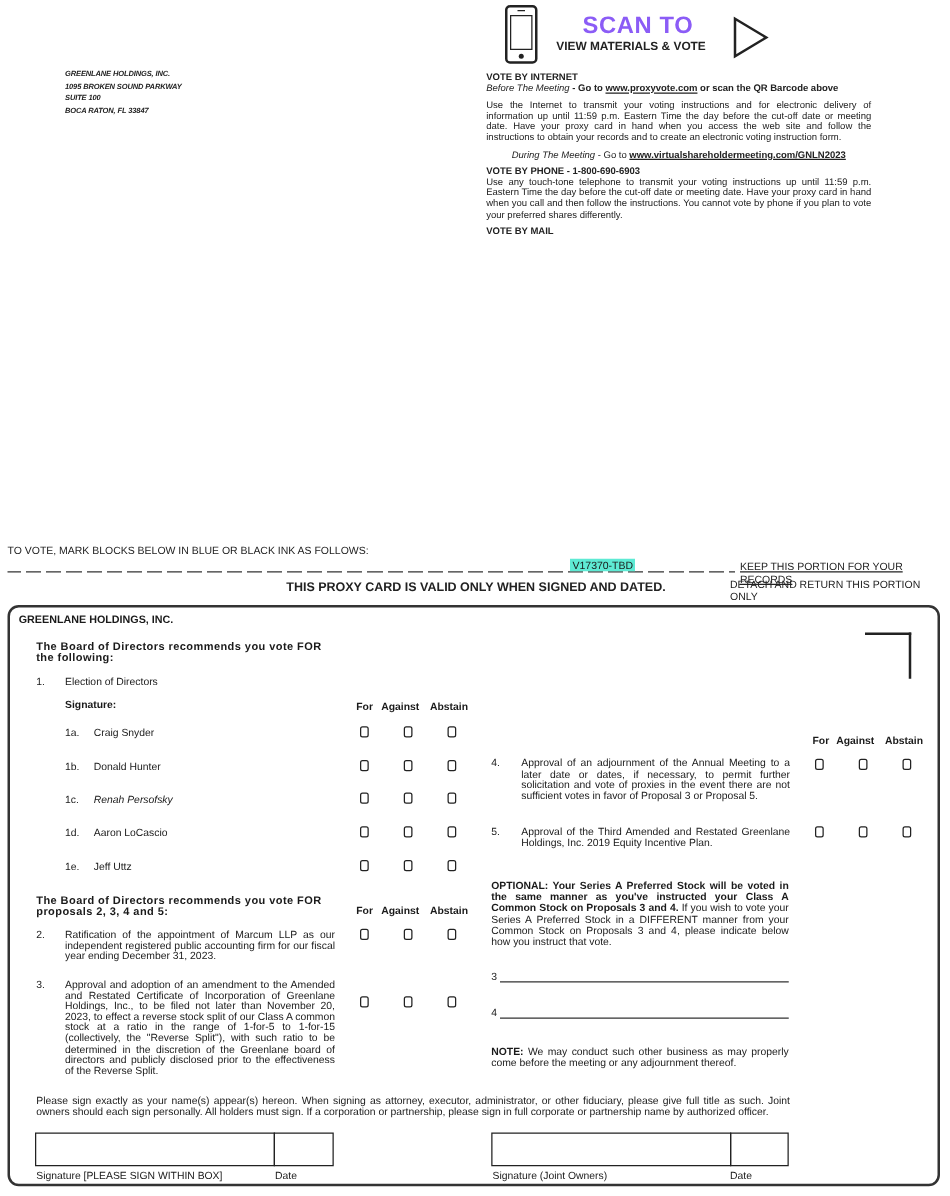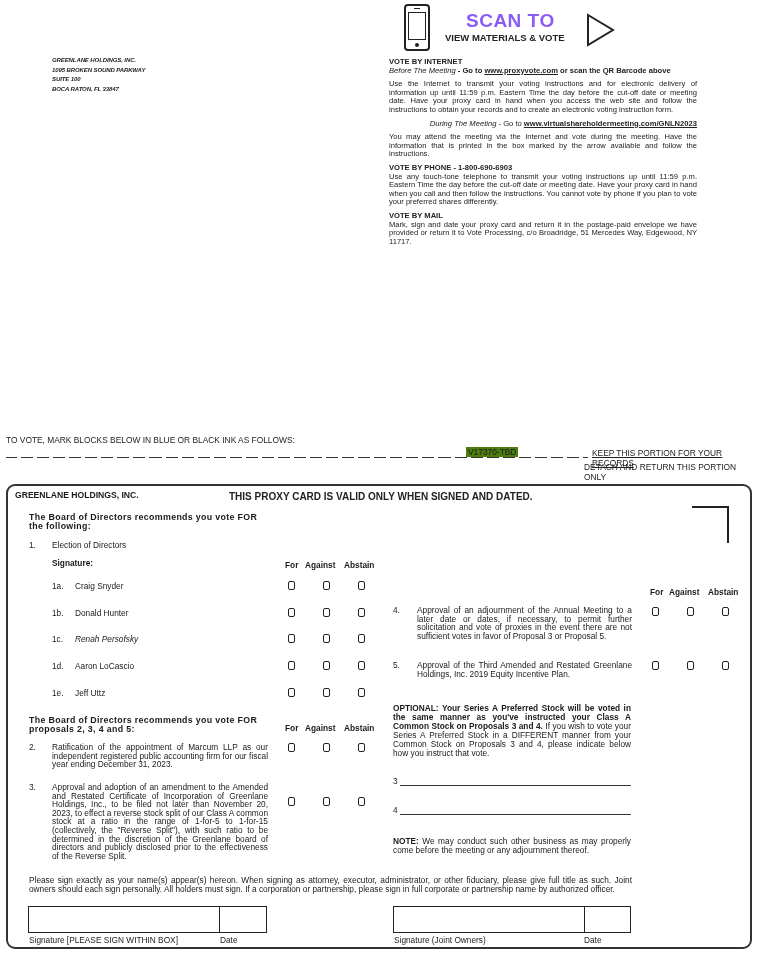--- a/index.html
+++ b/index.html
@@ -18,24 +18,24 @@
   .arrow { left:586px; top:13px; }
   
   .vote { left:389px; top:58px; width:308px; font-size:7.6px; line-height:8.6px; color:#222; text-align:justify; }
   .vote h4 { margin:0; font-size:7.6px; font-weight:bold; }
   .vote p { margin:0 0 5px 0; }
   .vote .u { text-decoration:underline; font-weight:bold; }
   .vote .i { font-style:italic; }
   
   .mark { left:6px; top:435px; font-size:8.4px; color:#222; }
   .dash { left:6px; top:457px; width:582px; height:0; border-top:1px dashed #333; border-image:repeating-linear-gradient(90deg,#333 0 12px,transparent 12px 16px) 1; }
-  .code { left:466px; top:447px; font-size:8.4px; background:#4d7c0f; padding:0 2px; }
+  .code { left:456px; top:447px; font-size:8.4px; background:#5eead4; padding:0 2px; }
   .keep { left:592px; top:448px; font-size:8.4px; text-decoration:underline; color:#222; }
   .detach { left:584px; top:462px; font-size:8.4px; color:#222; }
-  .valid { left:229px; top:465px; font-size:10px; font-weight:bold; color:#222;margin-top:26px; }
+  .valid { left:229px; top:465px; font-size:10px; font-weight:bold; color:#222; }
   
   .card { left:6px; top:484px; width:746px; height:465px; border:2.5px solid #333; border-radius:9px; box-sizing:border-box; }
   .company { left:15px; top:490px; font-size:8.6px; font-weight:bold; }
   .board { font-size:8.8px; font-weight:bold; line-height:9px; letter-spacing:0.35px; }
   .t { font-size:8.3px; line-height:8.5px; }
   .hdr { font-size:8.3px; font-weight:bold; }
   .cb { width:7px; height:9px; border:1.4px solid #222; border-radius:2px; box-sizing:border-box; }
   .corner { left:692px; top:506px; width:37px; height:37px; border-top:2.5px solid #222; border-right:2.5px solid #222; box-sizing:border-box; }
   .prop { font-size:8.3px; line-height:8.6px; text-align:justify; }
   .opt { left:393px; top:704px; width:238px; font-size:8.3px; line-height:8.9px; text-align:justify; }
@@ -62,26 +62,24 @@
 <div class="abs scan-title">SCAN TO</div>
 <div class="abs scan-sub">VIEW MATERIALS &amp; VOTE</div>
 <svg class="abs arrow" width="30" height="34" viewBox="0 0 30 34">
   <polygon points="2,2 27,17 2,32" fill="none" stroke="#222" stroke-width="2"></polygon>
 </svg>
 
 <div class="abs vote">
   <h4>VOTE BY INTERNET</h4>
   <p style="text-align:left;"><span class="i">Before The Meeting</span><b> - Go to </b><a class="u">www.proxyvote.com</a><b> or scan the QR Barcode above</b></p>
   <p>Use the Internet to transmit your voting instructions and for electronic delivery of information up until 11:59 p.m. Eastern Time the day before the cut-off date or meeting date. Have your proxy card in hand when you access the web site and follow the instructions to obtain your records and to create an electronic voting instruction form.</p>
-  <p style="text-align:right;"><span class="i">During The Meeting</span><span> - Go to </span><a class="u">www.virtualshareholdermeeting.com/GNLN2023</a></p>
-  <p>You may attend the meeting via the Internet and vote during the meeting. Have the information that is printed in the box marked by the arrow available and follow the instructions.</p>
+  <p style="text-align:center;"><span class="i">During The Meeting</span><span> - Go to </span><a class="u">www.virtualshareholdermeeting.com/GNLN2023</a></p>
   <h4>VOTE BY PHONE - 1-800-690-6903</h4>
   <p>Use any touch-tone telephone to transmit your voting instructions up until 11:59 p.m. Eastern Time the day before the cut-off date or meeting date. Have your proxy card in hand when you call and then follow the instructions. You cannot vote by phone if you plan to vote your preferred shares differently.</p>
   <h4>VOTE BY MAIL</h4>
-  <p>Mark, sign and date your proxy card and return it in the postage-paid envelope we have provided or return it to Vote Processing, c/o Broadridge, 51 Mercedes Way, Edgewood, NY 11717.</p>
 </div>
 
 <div class="abs mark">TO VOTE, MARK BLOCKS BELOW IN BLUE OR BLACK INK AS FOLLOWS:</div>
 <div class="abs dash"></div>
 <div class="abs code">V17370-TBD</div>
 <div class="abs keep">KEEP THIS PORTION FOR YOUR RECORDS</div>
 <div class="abs detach">DETACH AND RETURN THIS PORTION ONLY</div>
 <div class="abs valid">THIS PROXY CARD IS VALID ONLY WHEN SIGNED AND DATED.</div>
 
 <div class="abs card"></div>

